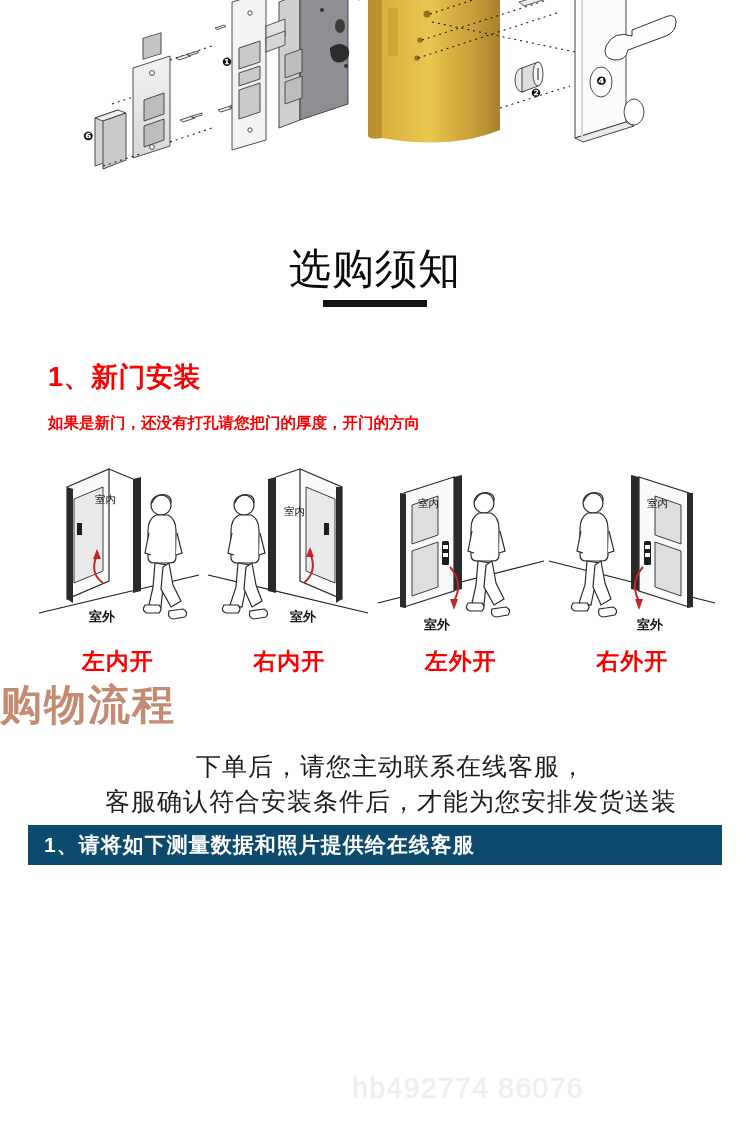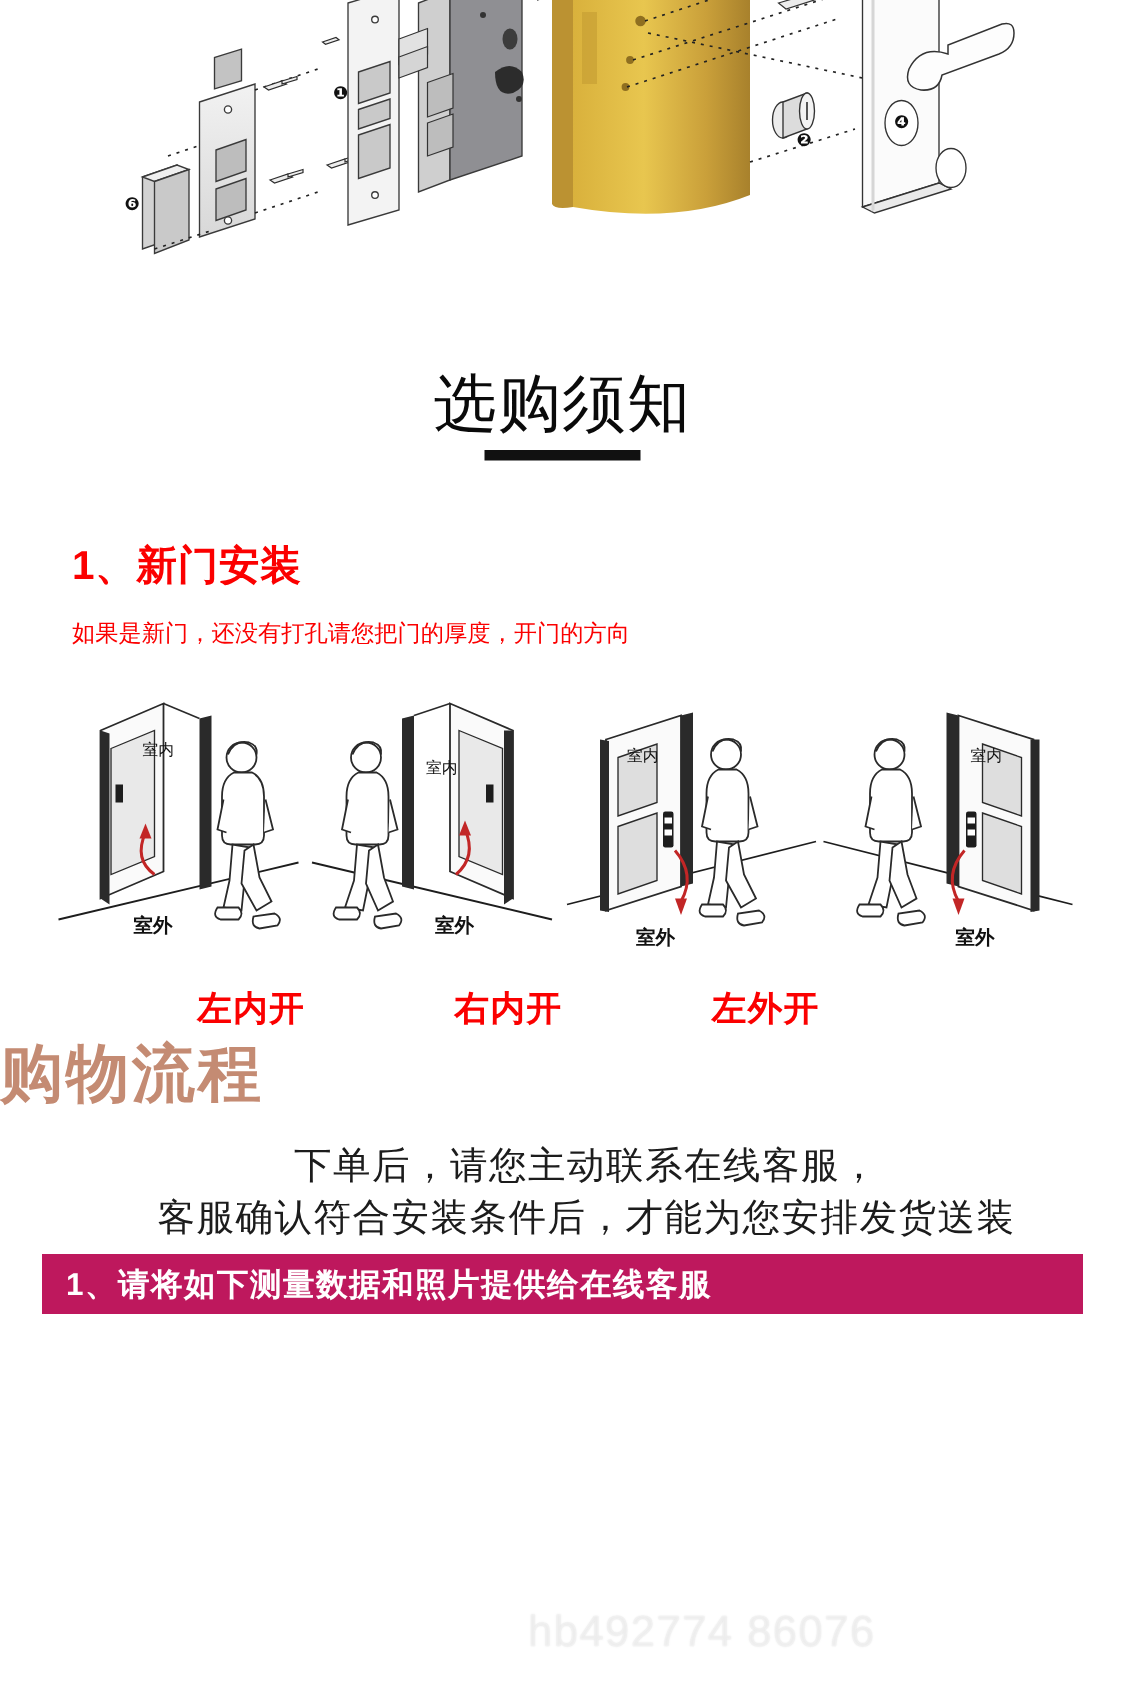--- a/index.html
+++ b/index.html
@@ -39,37 +39,36 @@
     font-weight: 700;
     color: #fb0000;
     letter-spacing: 0.5px;
   }
   .red-body {
     margin: 14px 0 0 48px;
     font-size: 15.5px;
     color: #fb0000;
     line-height: 1.8;
   }
-  .red-body div { white-space: nowrap; }
+  .red-body div { white-space: nowrap; font-weight: bold; }
 
   
   .doors {
     display:flex;
     margin-top: 26px;
     padding: 0 32px;
   }
   .door-cell { flex: 1 1 0; text-align:center; position:relative; }
   .door-cell svg { display:block; margin: 0 auto; }
   .door-label {
-    margin-top: 19px;
+    margin-top: 8px;
     font-size: 23px;
     font-weight: 700;
     color:#fb0000;
     letter-spacing: 1px;
-    text-align: right;
   }
 
   
   .explain {
     margin: 14px 0 0 0;
     padding: 0 12px;
     text-align:center;
   }
   .explain div {
     font-size: 12.4px;
@@ -94,21 +93,21 @@
     line-height: 1.42;
     letter-spacing: 1px;
     white-space: nowrap;
   }
 
   
   .banner {
     position: relative;
     margin: 5px 28px 0 28px;
     height: 40px;
-    background: #be185d;
+    background: #0c4a6e;
     display:flex;
     align-items:center;
     padding-left: 16px;
     overflow:hidden;
   }
   .banner-text {
     color:#ffffff;
     font-size: 21px;
     font-weight: 700;
     letter-spacing: 1px;
@@ -383,20 +382,21 @@
           <path d="M34,68 l-4,20 l6,2" fill="#fff"></path>
           <path d="M62,68 l5,20 l-6,2" fill="#fff"></path>
           <path d="M40,98 l-2,24 l-6,18 l12,2 l4,-20 l4,-22 z" fill="#fff"></path>
           <path d="M54,98 l4,22 l6,16 l-10,6 l-8,-18 l2,-22 z" fill="#fff"></path>
           <path d="M26,140 q-4,6 2,8 l12,0 q4,-4 0,-8 z" fill="#fff"></path>
           <path d="M52,146 q-2,7 4,8 l12,-2 q4,-5 -2,-8 z" fill="#fff"></path>
         </g>
         <text x="100" y="44" font-size="10.5" fill="#111" font-family="Liberation Sans, sans-serif">室内</text>
         <text x="90" y="166" font-size="13" font-weight="700" fill="#111" font-family="Liberation Sans, sans-serif">室外</text>
       </svg>
+      <div class="door-label">右外开</div>
     </div>
   </div>
 
 
   <div class="shop-title">购物流程</div>
   <div class="shop-body">
     <div>下单后，请您主动联系在线客服，</div>
     <div>客服确认符合安装条件后，才能为您安排发货送装</div>
   </div>
 

